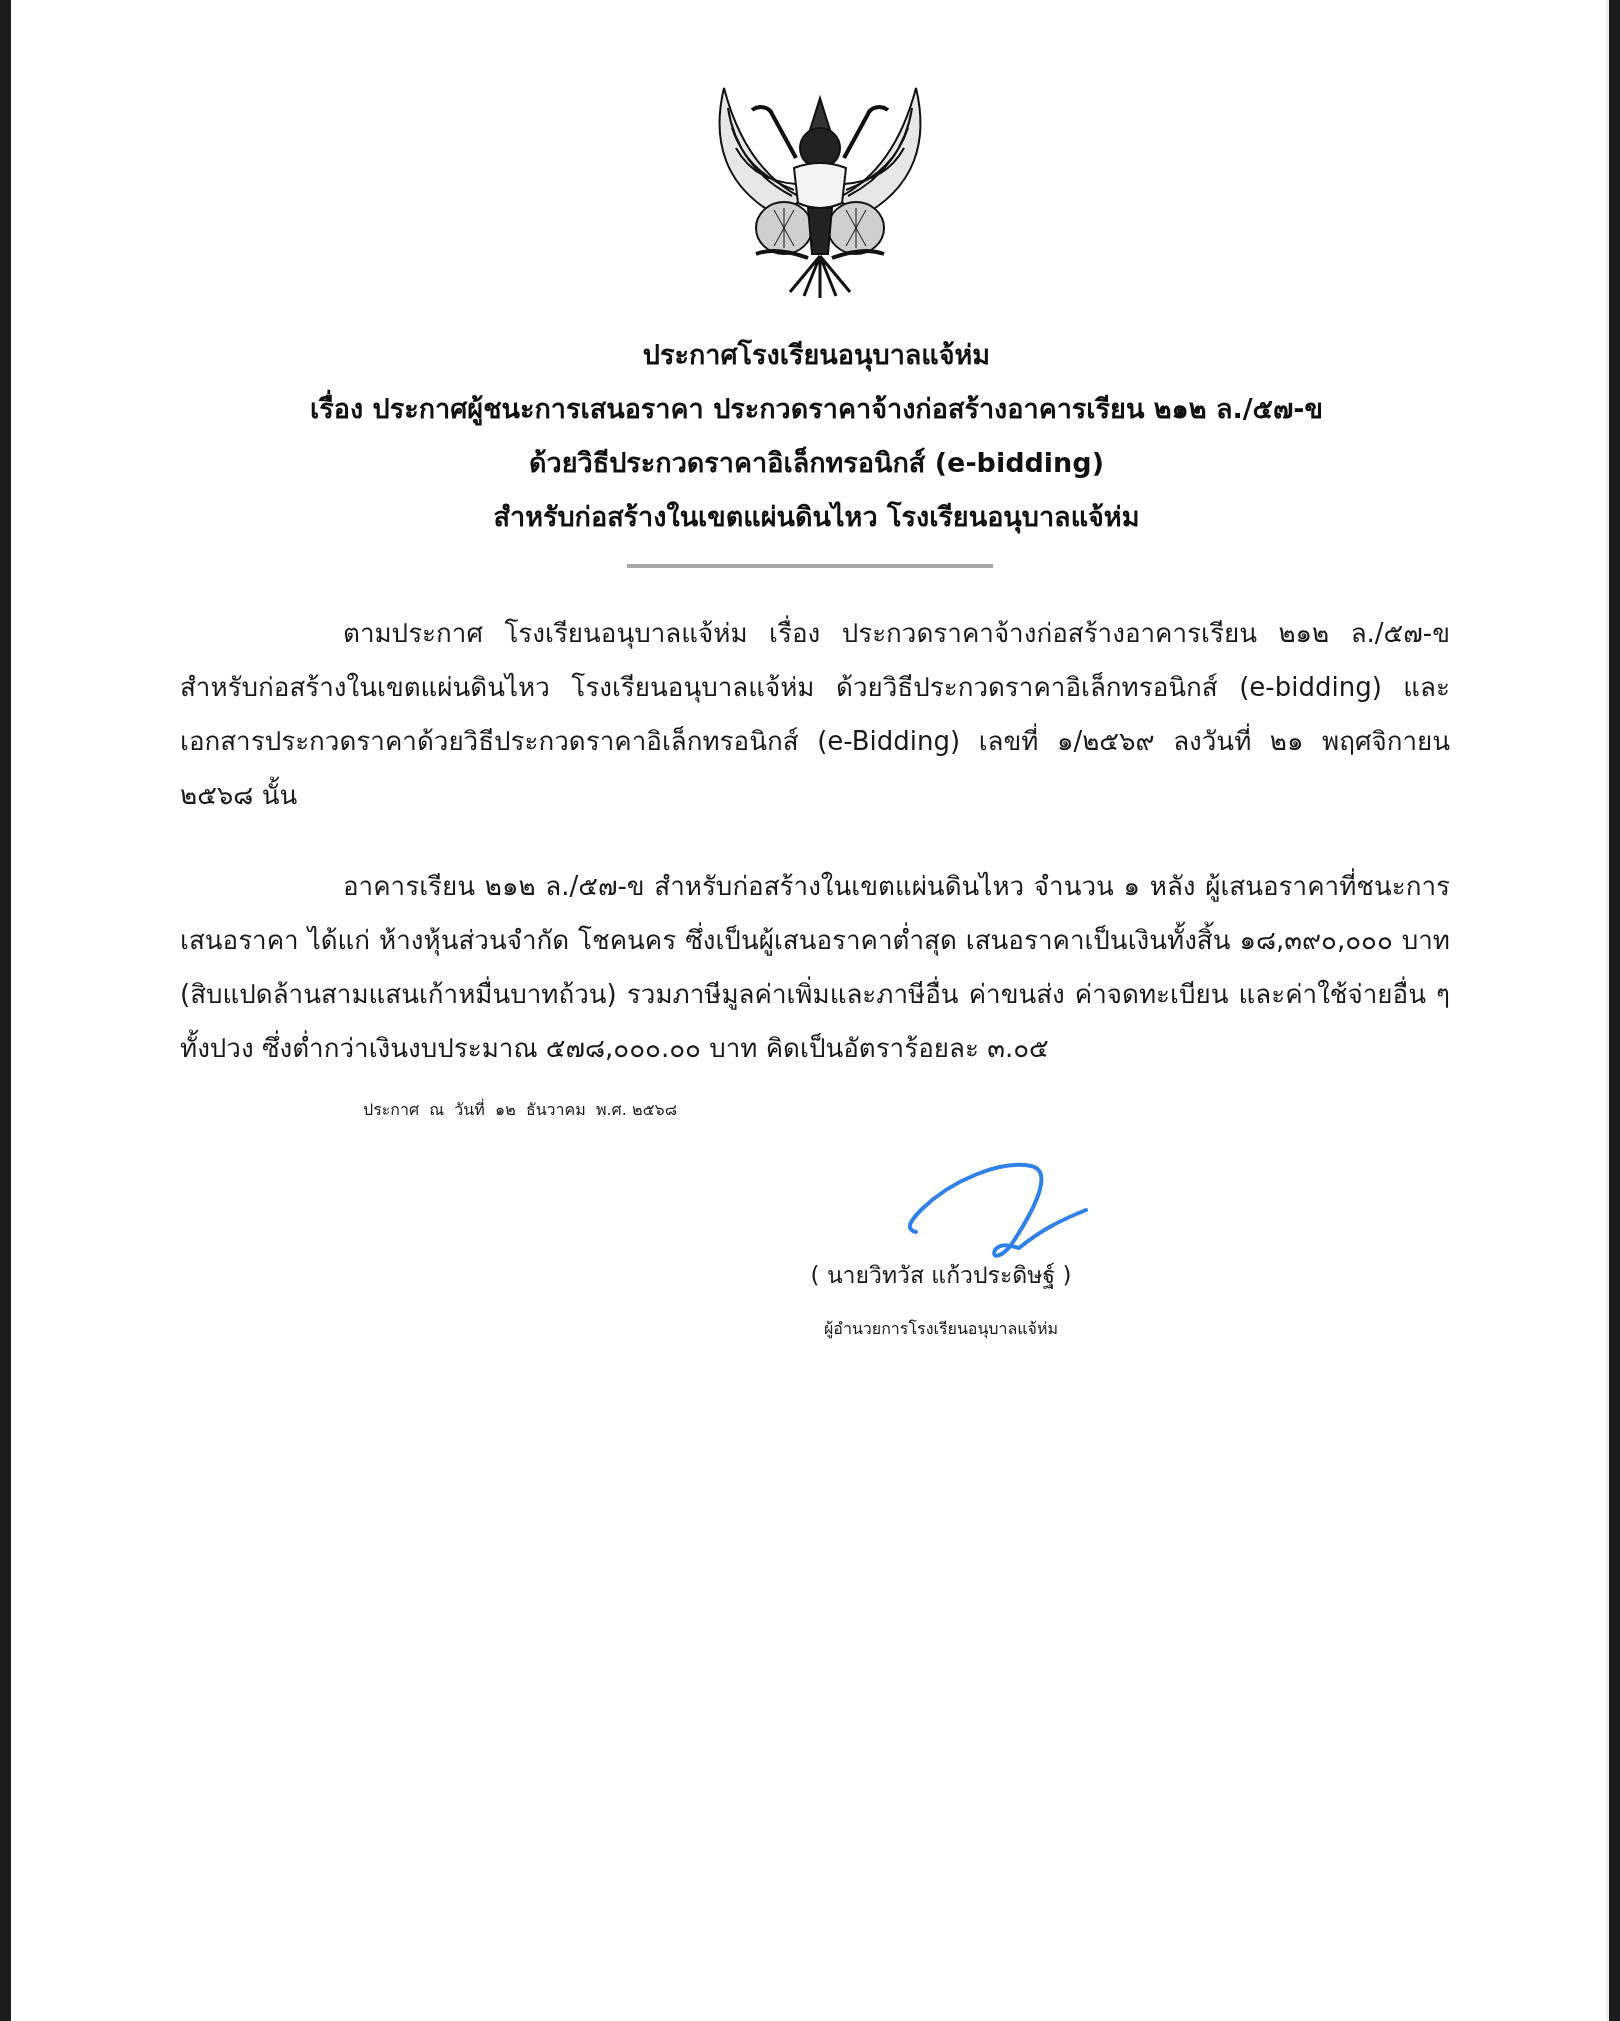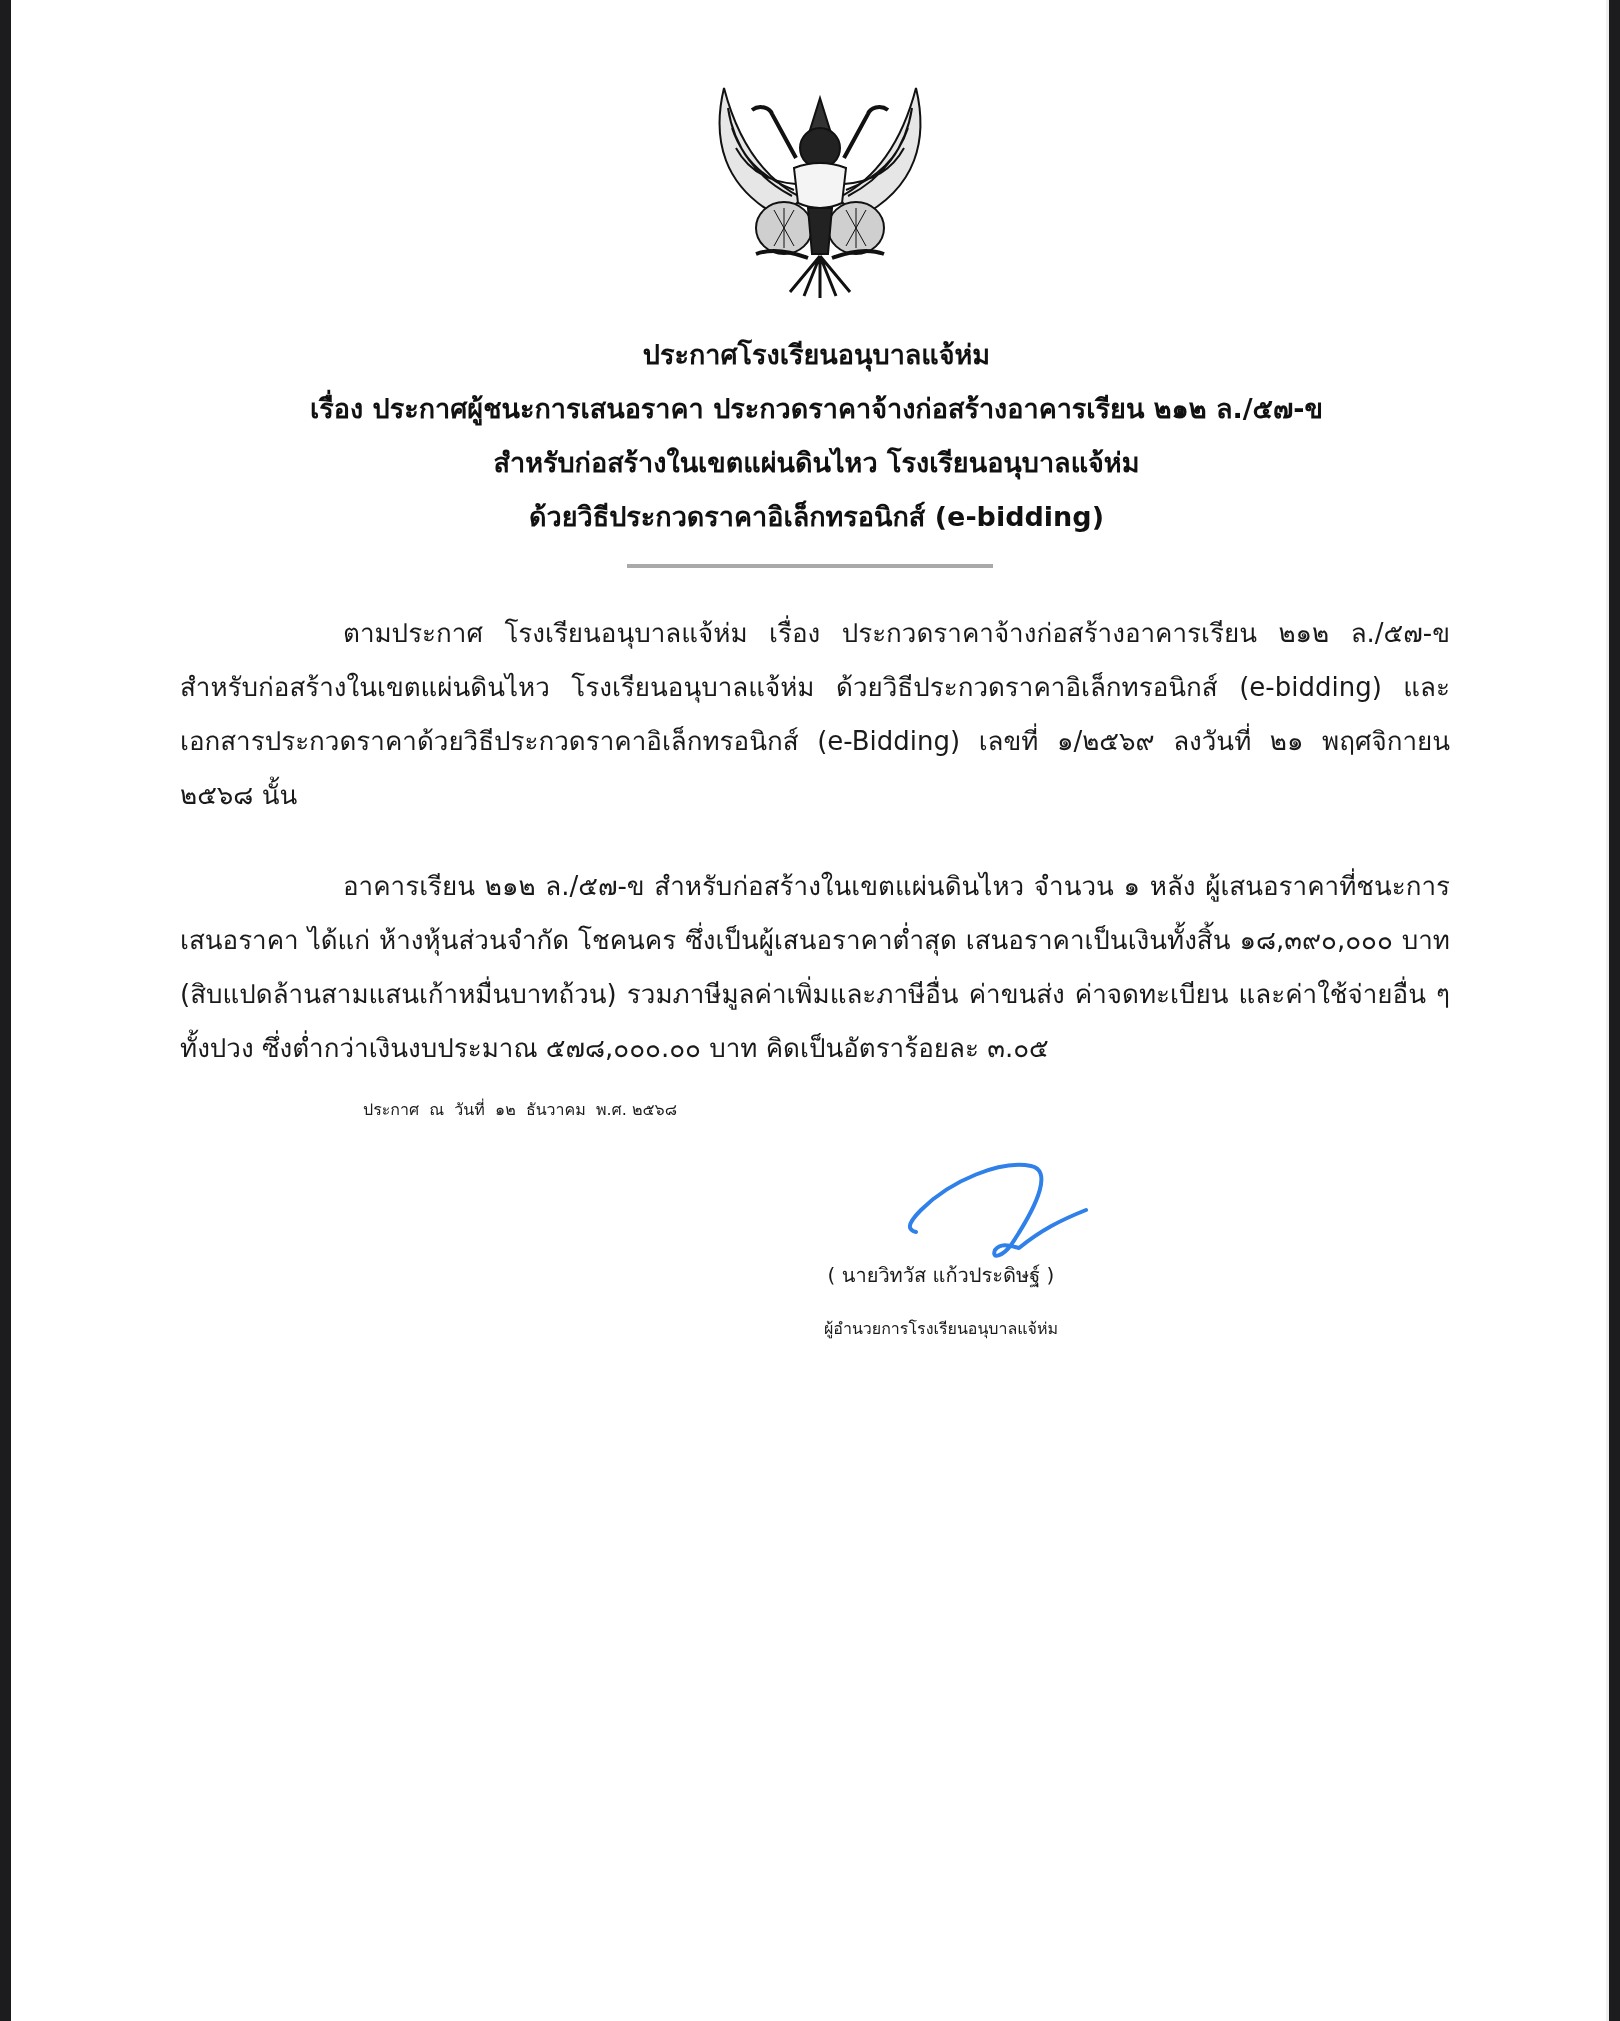--- a/index.html
+++ b/index.html
@@ -17,21 +17,21 @@
   .divider { position:absolute; left:616px; top:564px; width:366px; height:4px; background:#a9a9a9; }
   .body-text {
     position:absolute; left:169px; width:1270px; color:#1a1a1a;
     font-size:26px; line-height:54px; text-align:justify; text-align-last:left;
   }
   .p1 { top:606px; }
   .p2 { top:859px; }
   .indent { text-indent:163px; }
   .date-line { position:absolute; left:352px; top:1083px; font-size:16px; line-height:54px; color:#1a1a1a; white-space:pre; }
   .signature { position:absolute; left:880px; top:1150px; width:230px; height:120px; }
-  .sig-name { position:absolute; left:600px; width:660px; top:1248px; text-align:center; font-size:20px; line-height:54px; color:#1a1a1a; }
+  .sig-name { position:absolute; left:600px; width:660px; top:1248px; text-align:center; font-size:23px; line-height:54px; color:#1a1a1a; }
   .sig-position { position:absolute; left:600px; width:660px; top:1302px; text-align:center; font-size:16px; line-height:54px; color:#1a1a1a; }
 </style>
 </head>
 <body>
 
 <div class="page">
 
   <svg class="emblem" viewBox="0 0 216 222">
     <g fill="none" stroke="#111" stroke-width="2">
 
@@ -55,22 +55,22 @@
 
       <path d="M44 176 C60 170 80 174 96 180 M172 176 C156 170 136 174 120 180" stroke-width="4"></path>
 
       <path d="M108 178 L78 214 M108 178 L92 218 M108 178 L108 220 M108 178 L124 218 M108 178 L138 214" stroke-width="3"></path>
     </g>
   </svg>
 
   <div class="title-block">
     <div class="title-line">ประกาศโรงเรียนอนุบาลแจ้ห่ม</div>
     <div class="title-line">เรื่อง ประกาศผู้ชนะการเสนอราคา ประกวดราคาจ้างก่อสร้างอาคารเรียน ๒๑๒ ล./๕๗-ข</div>
+    <div class="title-line">ด้วยวิธีประกวดราคาอิเล็กทรอนิกส์ (e-bidding)</div>
     <div class="title-line">สำหรับก่อสร้างในเขตแผ่นดินไหว โรงเรียนอนุบาลแจ้ห่ม</div>
-    <div class="title-line">ด้วยวิธีประกวดราคาอิเล็กทรอนิกส์ (e-bidding)</div>
   </div>
 
   <div class="divider"></div>
 
   <p class="body-text p1 indent" style="margin:0">ตามประกาศ โรงเรียนอนุบาลแจ้ห่ม เรื่อง ประกวดราคาจ้างก่อสร้างอาคารเรียน ๒๑๒ ล./๕๗-ข สำหรับก่อสร้างในเขตแผ่นดินไหว โรงเรียนอนุบาลแจ้ห่ม ด้วยวิธีประกวดราคาอิเล็กทรอนิกส์ (e-bidding) และเอกสารประกวดราคาด้วยวิธีประกวดราคาอิเล็กทรอนิกส์ (e-Bidding) เลขที่ ๑/๒๕๖๙ ลงวันที่ ๒๑ พฤศจิกายน ๒๕๖๘ นั้น</p>
   <p class="body-text p2 indent" style="margin:0">อาคารเรียน ๒๑๒ ล./๕๗-ข สำหรับก่อสร้างในเขตแผ่นดินไหว จำนวน ๑ หลัง ผู้เสนอราคาที่ชนะการเสนอราคา ได้แก่ ห้างหุ้นส่วนจำกัด โชคนคร ซึ่งเป็นผู้เสนอราคาต่ำสุด เสนอราคาเป็นเงินทั้งสิ้น ๑๘,๓๙๐,๐๐๐ บาท (สิบแปดล้านสามแสนเก้าหมื่นบาทถ้วน) รวมภาษีมูลค่าเพิ่มและภาษีอื่น ค่าขนส่ง ค่าจดทะเบียน และค่าใช้จ่ายอื่น ๆ ทั้งปวง ซึ่งต่ำกว่าเงินงบประมาณ ๕๗๘,๐๐๐.๐๐ บาท คิดเป็นอัตราร้อยละ ๓.๐๕</p>
 
   <div class="date-line">ประกาศ  ณ  วันที่  ๑๒  ธันวาคม  พ.ศ. ๒๕๖๘</div>
 
   <svg class="signature" viewBox="0 0 230 120">

